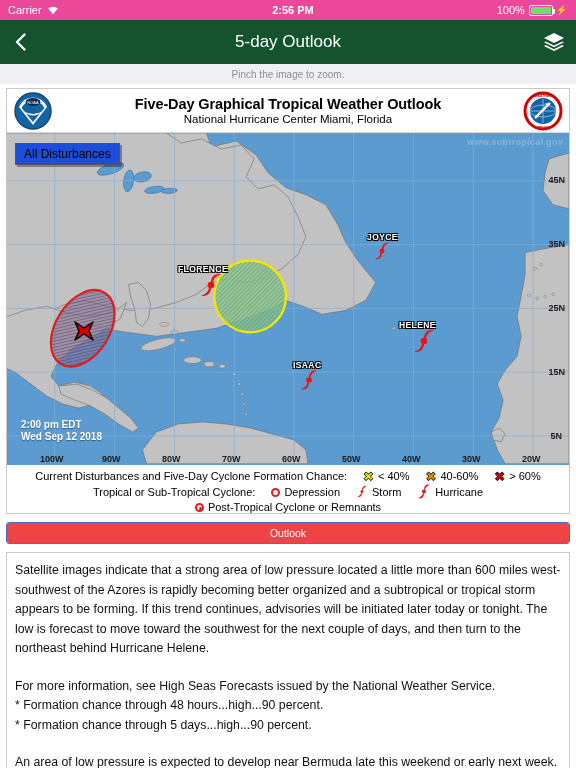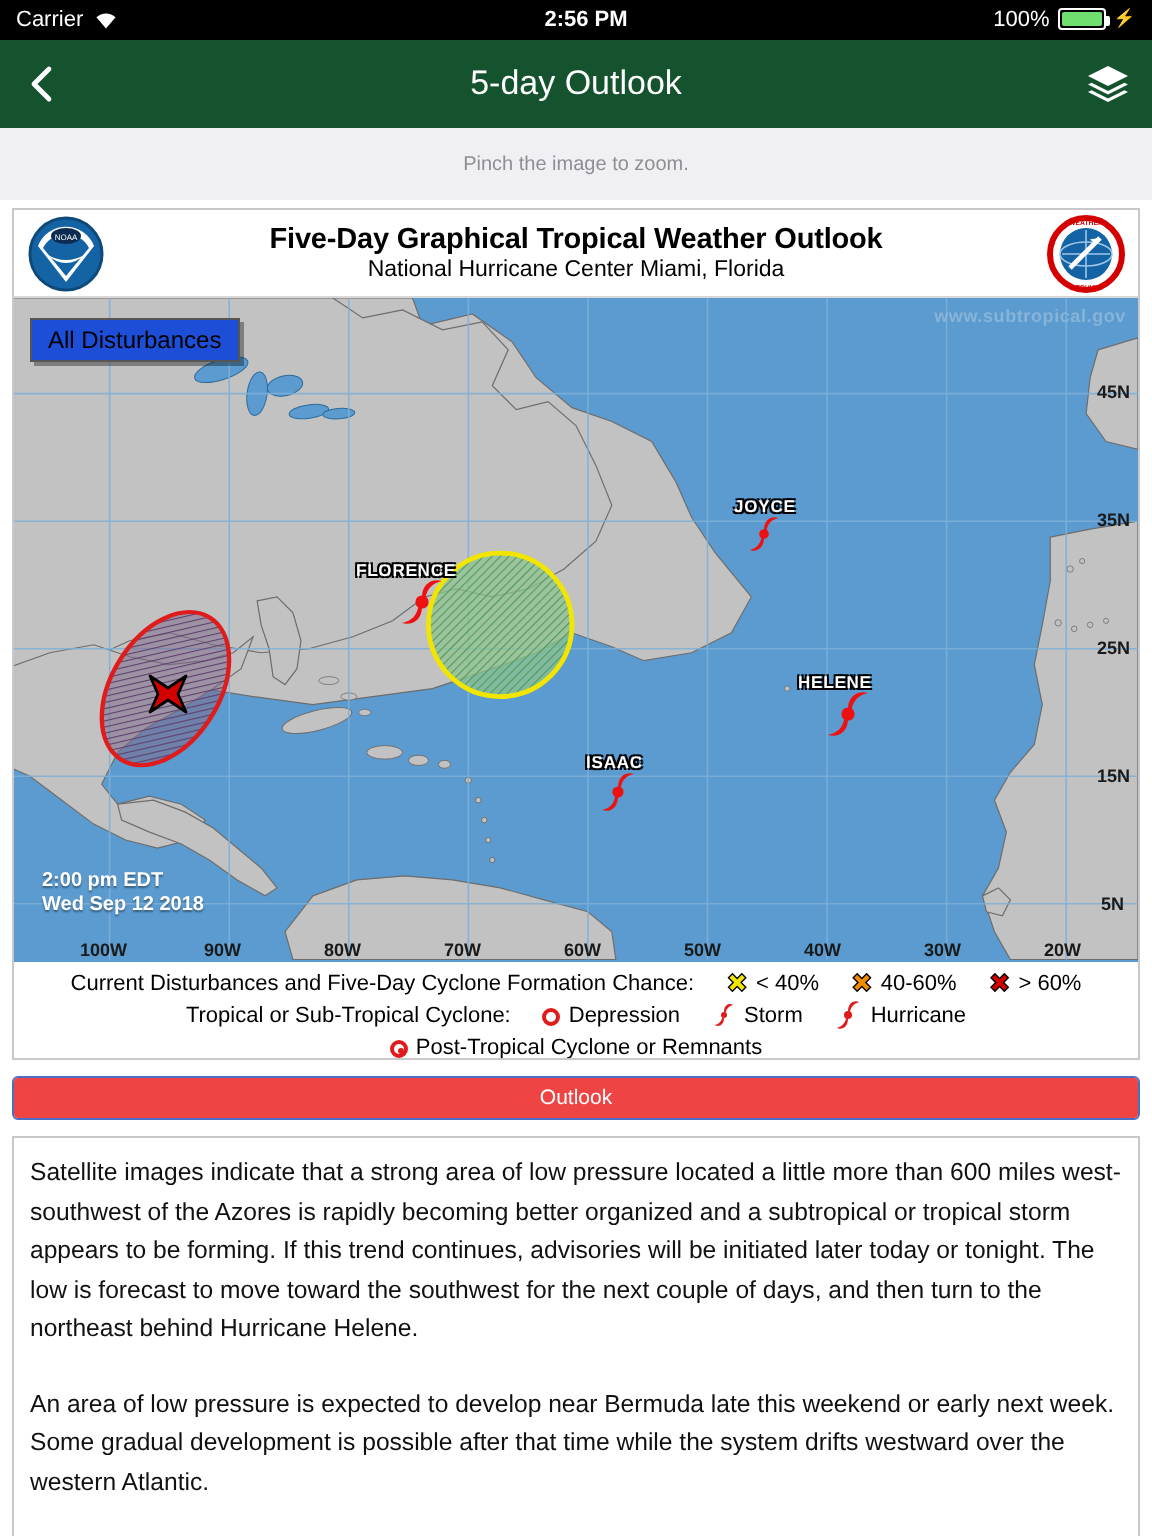--- a/index.html
+++ b/index.html
@@ -5,32 +5,32 @@
   * { box-sizing: border-box; margin: 0; padding: 0; }
   html, body {
     width: 576px; height: 768px;
     font-family: "Liberation Sans", sans-serif;
     background: #ffffff;
     overflow: hidden;
   }
 
   
   .status-bar {
-    height: 20px; background: #000000; color: #fff;
+    height: 20px; background: #ec4899; color: #fff;
     display: flex; align-items: center; justify-content: space-between;
     padding: 0 8px; font-size: 11px; position: relative;
   }
   .sb-left { display: flex; align-items: center; gap: 5px; }
   .wifi-icon { display:inline-block; width: 12px; height: 10px; position: relative; }
   .wifi-icon svg { display:block; }
   .sb-center {
     position: absolute; left: 0; right: 0; text-align: center;
     font-size: 11px; font-weight: bold; pointer-events: none; margin-left: 10px;
   }
-  .sb-right { display:flex; align-items:flex-start; gap:4px; z-index:1; }
+  .sb-right { display:flex; align-items:center; gap:4px; z-index:1; }
   .battery {
     width: 24px; height: 11px; border: 1px solid #fff; border-radius: 2px;
     position: relative; display:inline-block;
   }
   .battery::after {
     content:""; position:absolute; right:-3px; top:3px; width:2px; height:5px;
     background:#fff; border-radius:0 1px 1px 0;
   }
   .battery-fill { position:absolute; left:1px; top:1px; bottom:1px; width:20px;
     background:#6fe06f; border-radius:1px; }
@@ -45,21 +45,21 @@
     width: 22px; height: 22px; cursor:pointer; display:flex; align-items:center;
   }
   .nav-title {
     position:absolute; left:0; right:0; text-align:center;
     font-size: 17px; color:#fff; pointer-events:none;
   }
   .layers-icon { margin-left:auto; width:24px; height:24px; z-index:1; cursor:pointer; }
 
   
   .hint-bar {
-    height: 36px; background: #efeff4; color: #8e8e93;
+    height: 20px; background: #efeff4; color: #8e8e93;
     display:flex; align-items:center; justify-content:center;
     font-size: 10px;
   }
 
   
   .map-card {
     margin: 4px 6px 0 6px;
     border: 1px solid #c8c7cc;
     background: #fff;
     height: 426px;
@@ -449,14 +449,17 @@
     </div>
   </div>
 </div>
 
 <div class="tabs">
   <div class="tab active">Outlook</div>
 </div>
 
 <div class="text-panel">
   <p>Satellite images indicate that a strong area of low pressure located a little more than 600 miles west-southwest of the Azores is rapidly becoming better organized and a subtropical or tropical storm appears to be forming. If this trend continues, advisories will be initiated later today or tonight. The low is forecast to move toward the southwest for the next couple of days, and then turn to the northeast behind Hurricane Helene.</p>
+  <p style="white-space:pre-line">For more information, see High Seas Forecasts issued by the National Weather Service.
+* Formation chance through 48 hours...high...90 percent.
+* Formation chance through 5 days...high...90 percent.</p>
   <p>An area of low pressure is expected to develop near Bermuda late this weekend or early next week. Some gradual development is possible after that time while the system drifts westward over the western Atlantic.</p>
 </div>
 
 </body></html>

